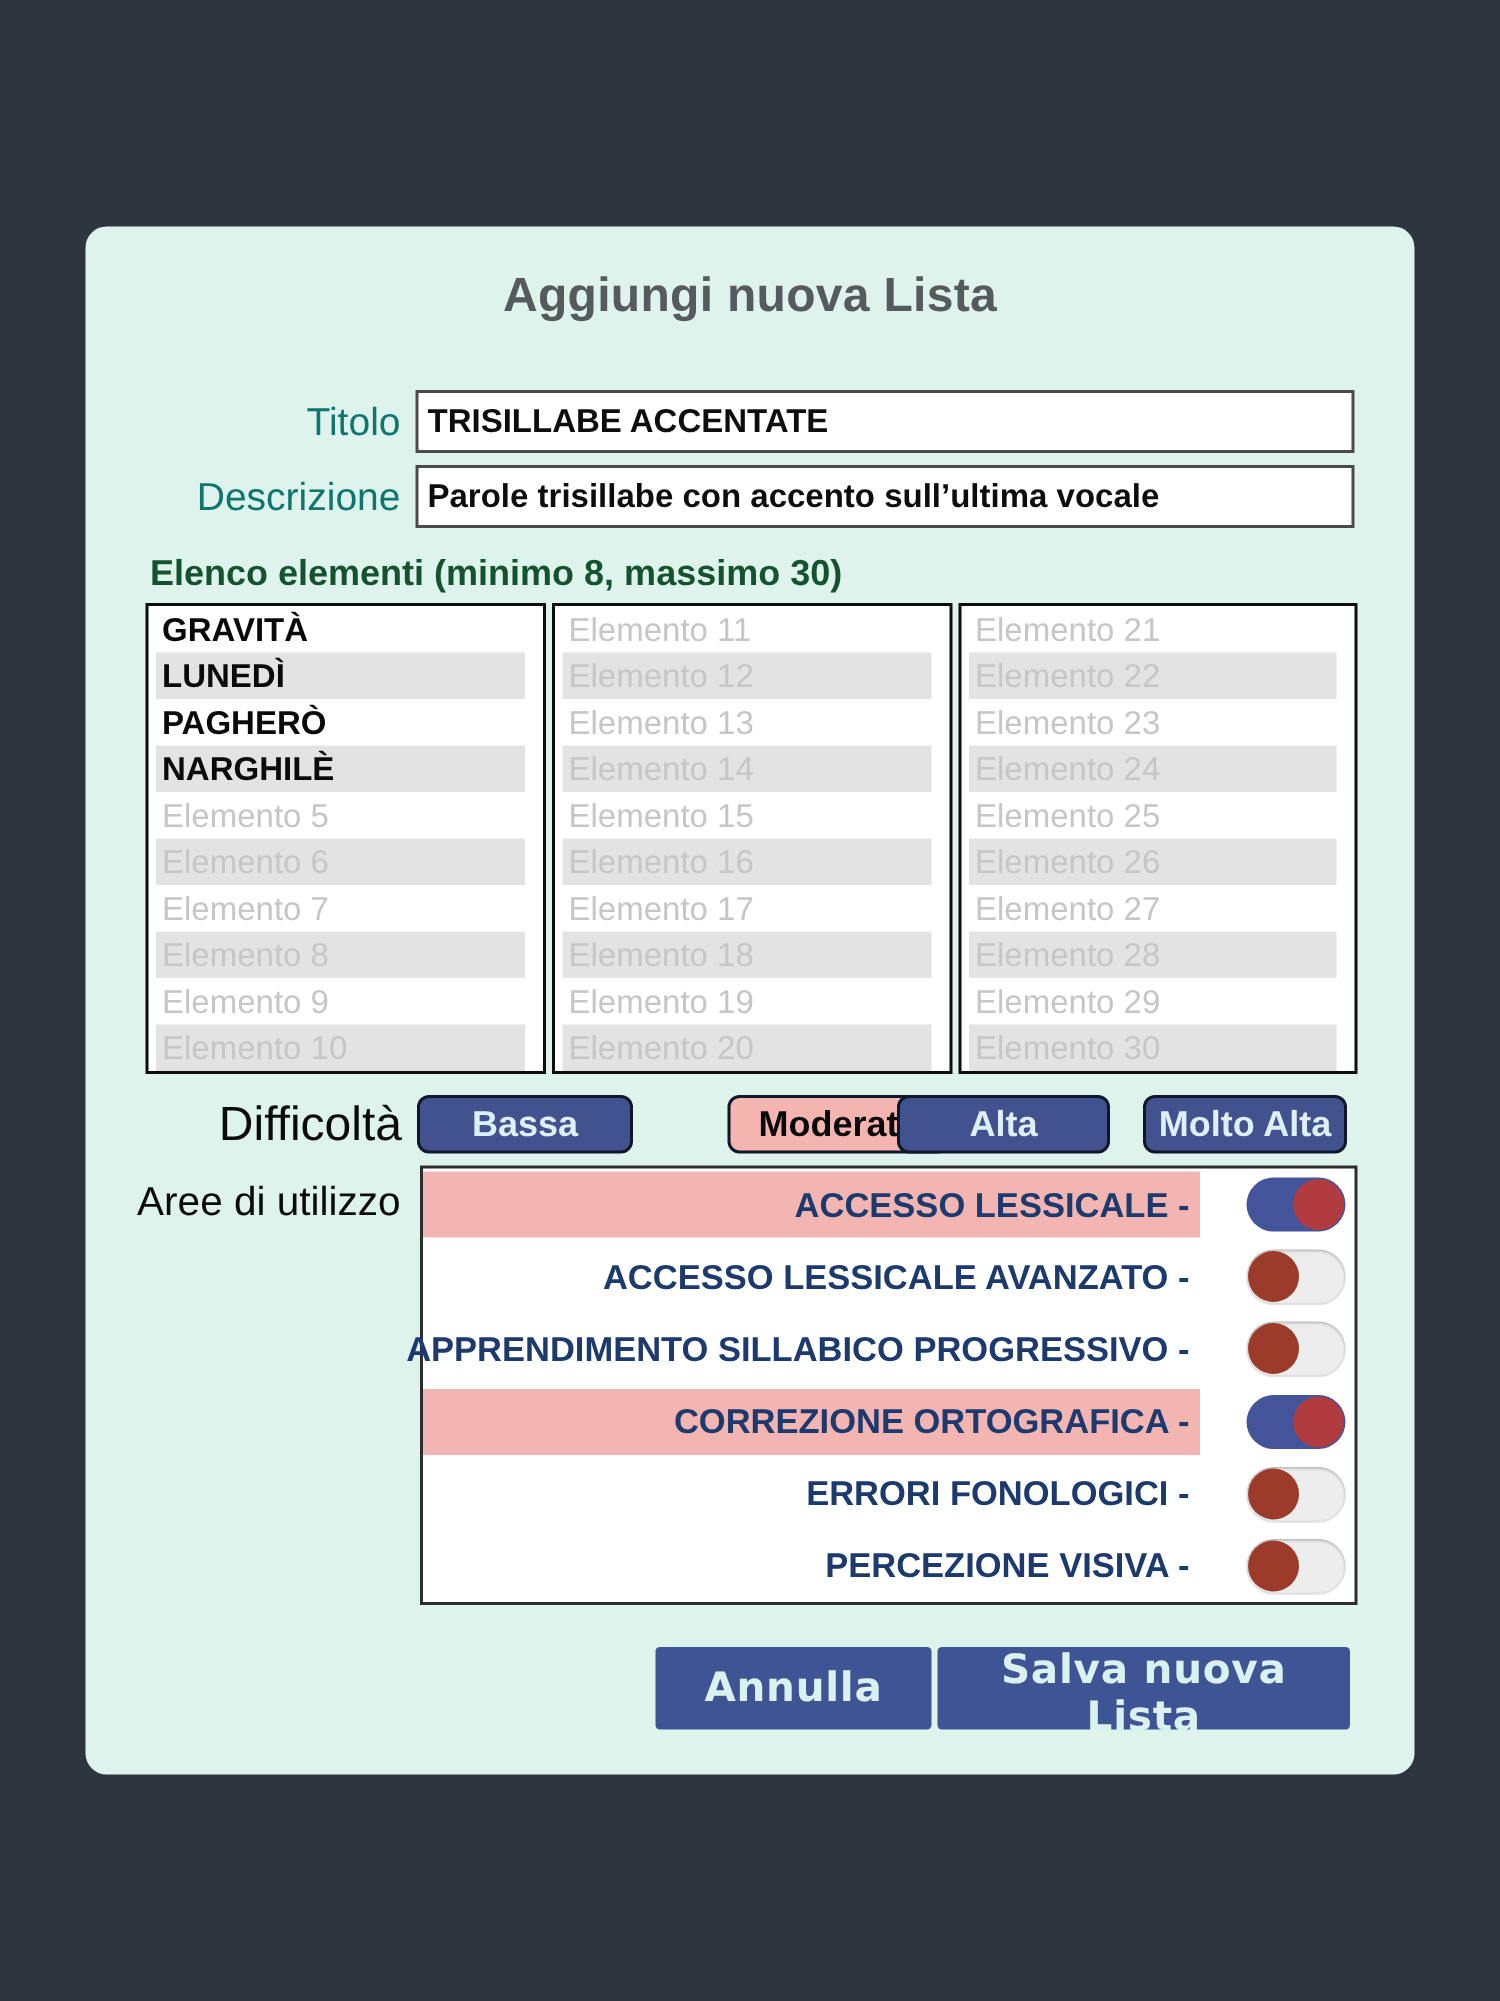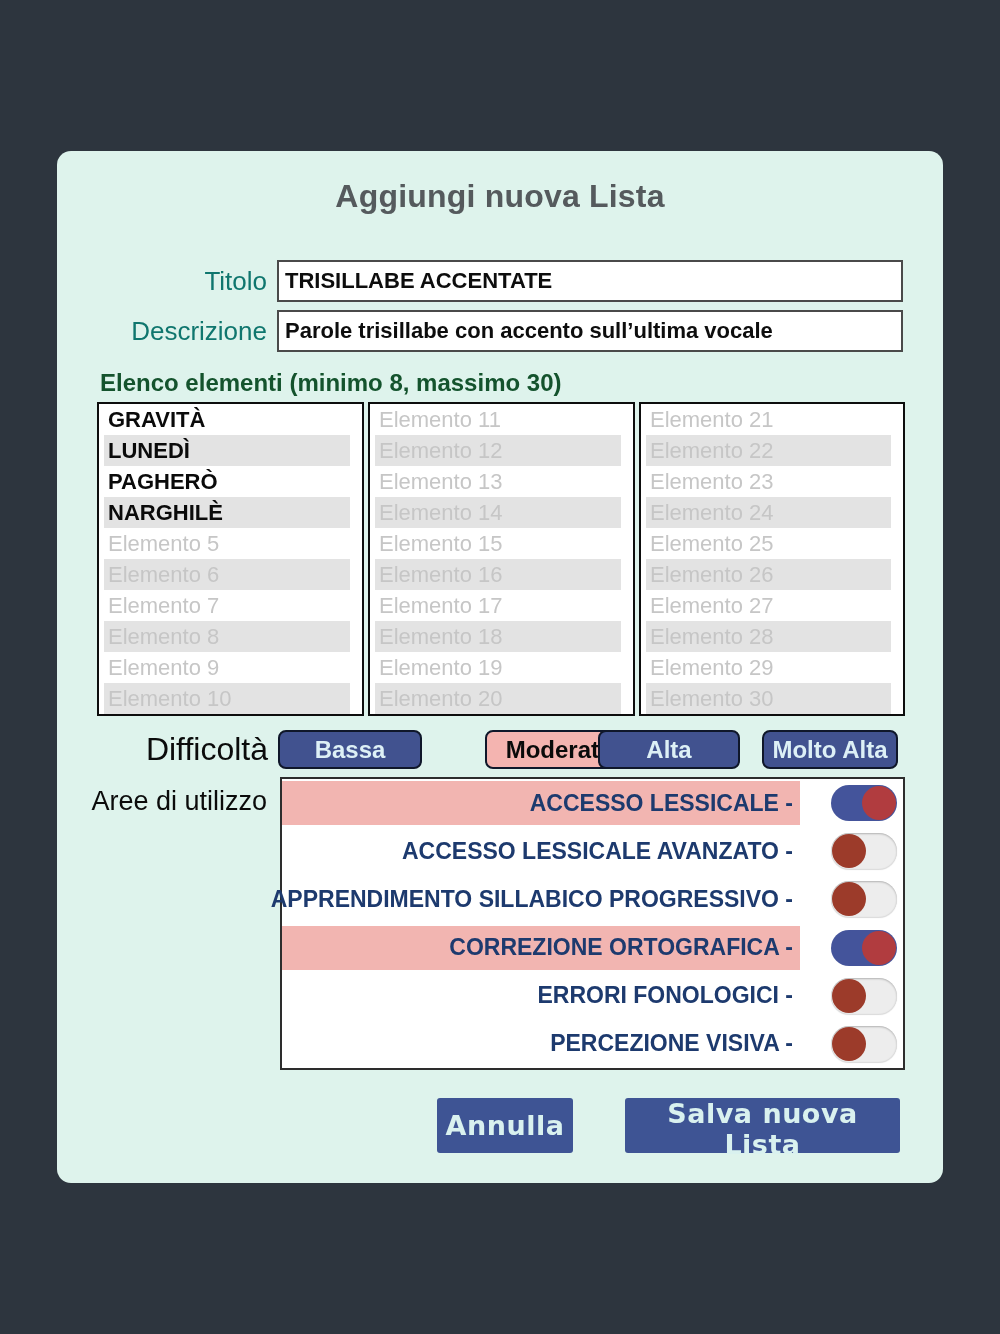--- a/index.html
+++ b/index.html
@@ -38,21 +38,21 @@
   .area-row{position:relative; flex:1 1 0;}
   .area-row .pinkbar{position:absolute; left:0; top:2px; bottom:2px; width:518px; background:var(--row-pink);}
   .area-row .area-text{position:absolute; left:0; top:0; height:100%; width:511px; display:flex; align-items:center; justify-content:flex-end; font-size:23px; font-weight:700; color:var(--navy-text); white-space:nowrap;}
   .toggle{position:absolute; right:6px; top:50%; margin-top:-18px; width:66px; height:36px; border-radius:18px; cursor:pointer;}
   .toggle.on{background:var(--toggle-on-pill);}
   .toggle.off{background:var(--toggle-off-pill); box-shadow:0 1px 2px rgba(0,0,0,.25) inset, 0 1px 1px rgba(0,0,0,.15);}
   .toggle .knob{position:absolute; top:1px; width:34px; height:34px; border-radius:50%;}
   .toggle.on .knob{right:1px; background:var(--toggle-on-knob);}
   .toggle.off .knob{left:1px; background:var(--toggle-off-knob);}
   .action-btn{position:absolute; top:947px; height:55px; border:none; border-radius:3px; background:var(--accent-blue-deep); color:#d9f1ef; font-family:"DejaVu Sans", sans-serif; font-size:27px; font-weight:700; letter-spacing:.5px; cursor:pointer;}
-  .btn-cancel{left:380px; width:136px;}
+  .btn-cancel{left:380px; width:184px;}
   .btn-save{left:568px; width:275px;}
 </style>
 </head>
 <body style="--bg-dark: #2d353e; --card-mint: #def3ec; --accent-blue: #41528f; --accent-blue-deep: #3e5494; --selected-pink: #f4b4b0; --row-pink: #f2b5b1; --navy-text: #1d3a6e; --toggle-on-pill: #44549b; --toggle-on-knob: #b13c3f; --toggle-off-pill: #ededed; --toggle-off-knob: #9c3b2a; --stripe-gray: #e3e3e3; --placeholder-gray: #c6c6c6; --title-gray: #555a5d;">
 
 <div class="card">
   <div class="dialog-title">Aggiungi nuova Lista</div>
 
   <label class="fld-label lbl-titolo">Titolo</label>
   <input class="fld-input inp-titolo" type="text" value="TRISILLABE ACCENTATE" style="">

